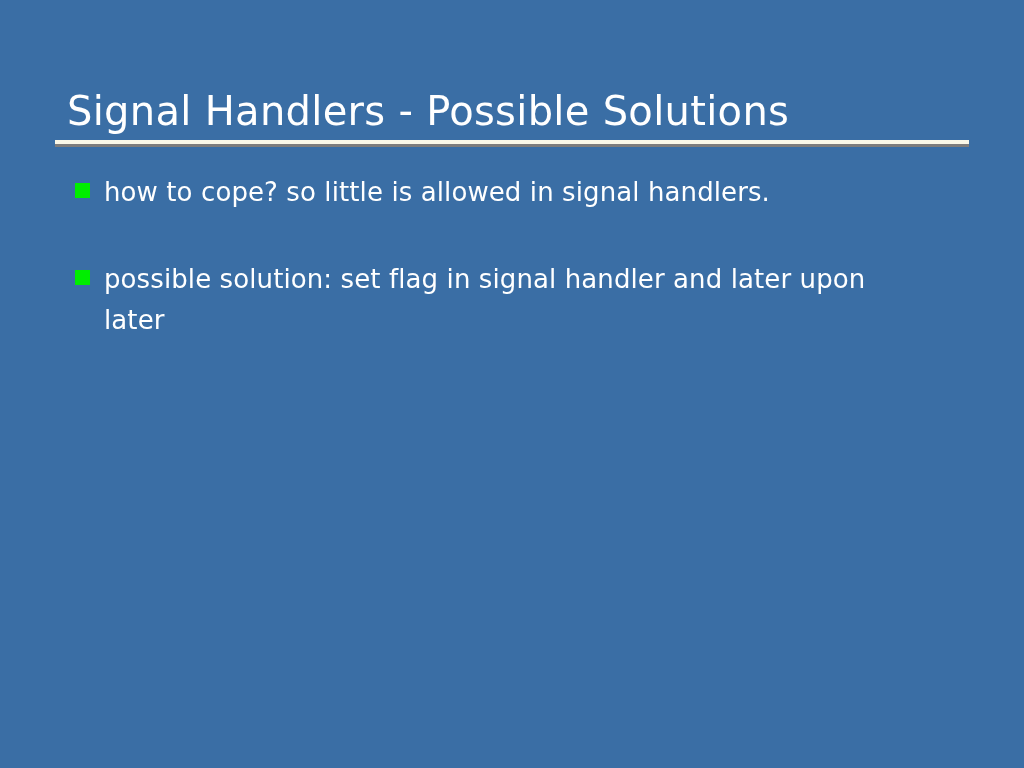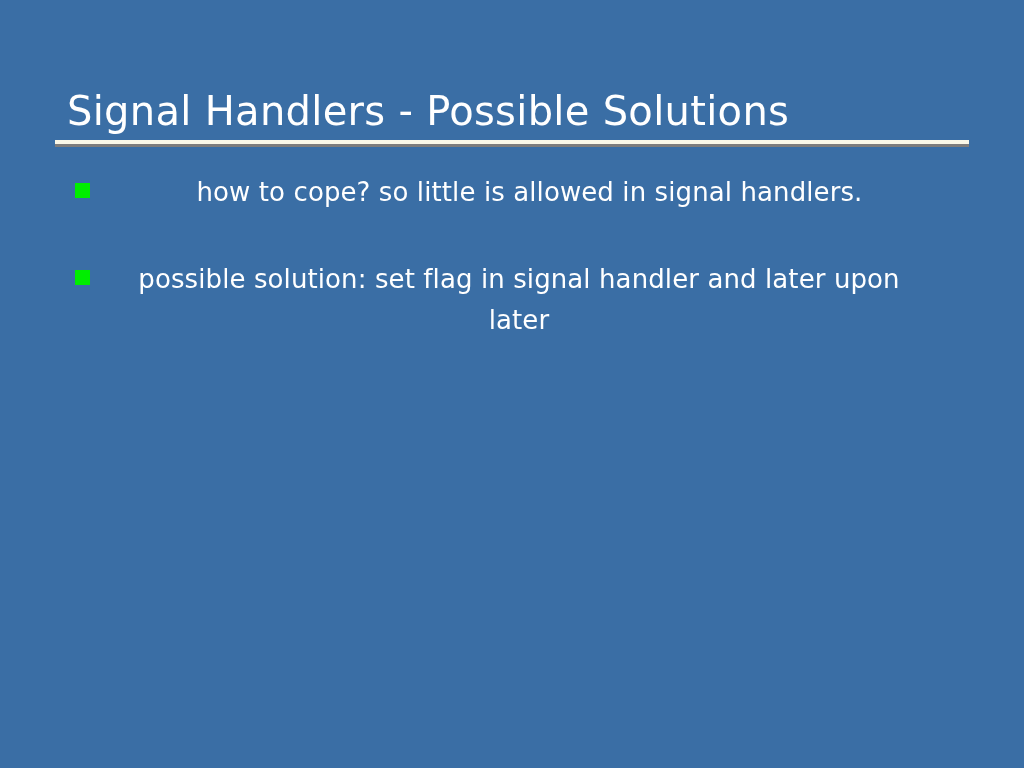--- a/index.html
+++ b/index.html
@@ -56,21 +56,20 @@
     position: absolute;
     left: 75px;
     top: 172px;
     width: 880px;
   }
 
   .bullet-item {
     display: flex;
     align-items: flex-start;
     margin-bottom: 46px;
-    text-align: center;
   }
 
   .bullet-marker {
     flex: 0 0 auto;
     width: 15px;
     height: 15px;
     background: #00ee00;
     margin-top: 11px;
     margin-right: 14px;
   }

